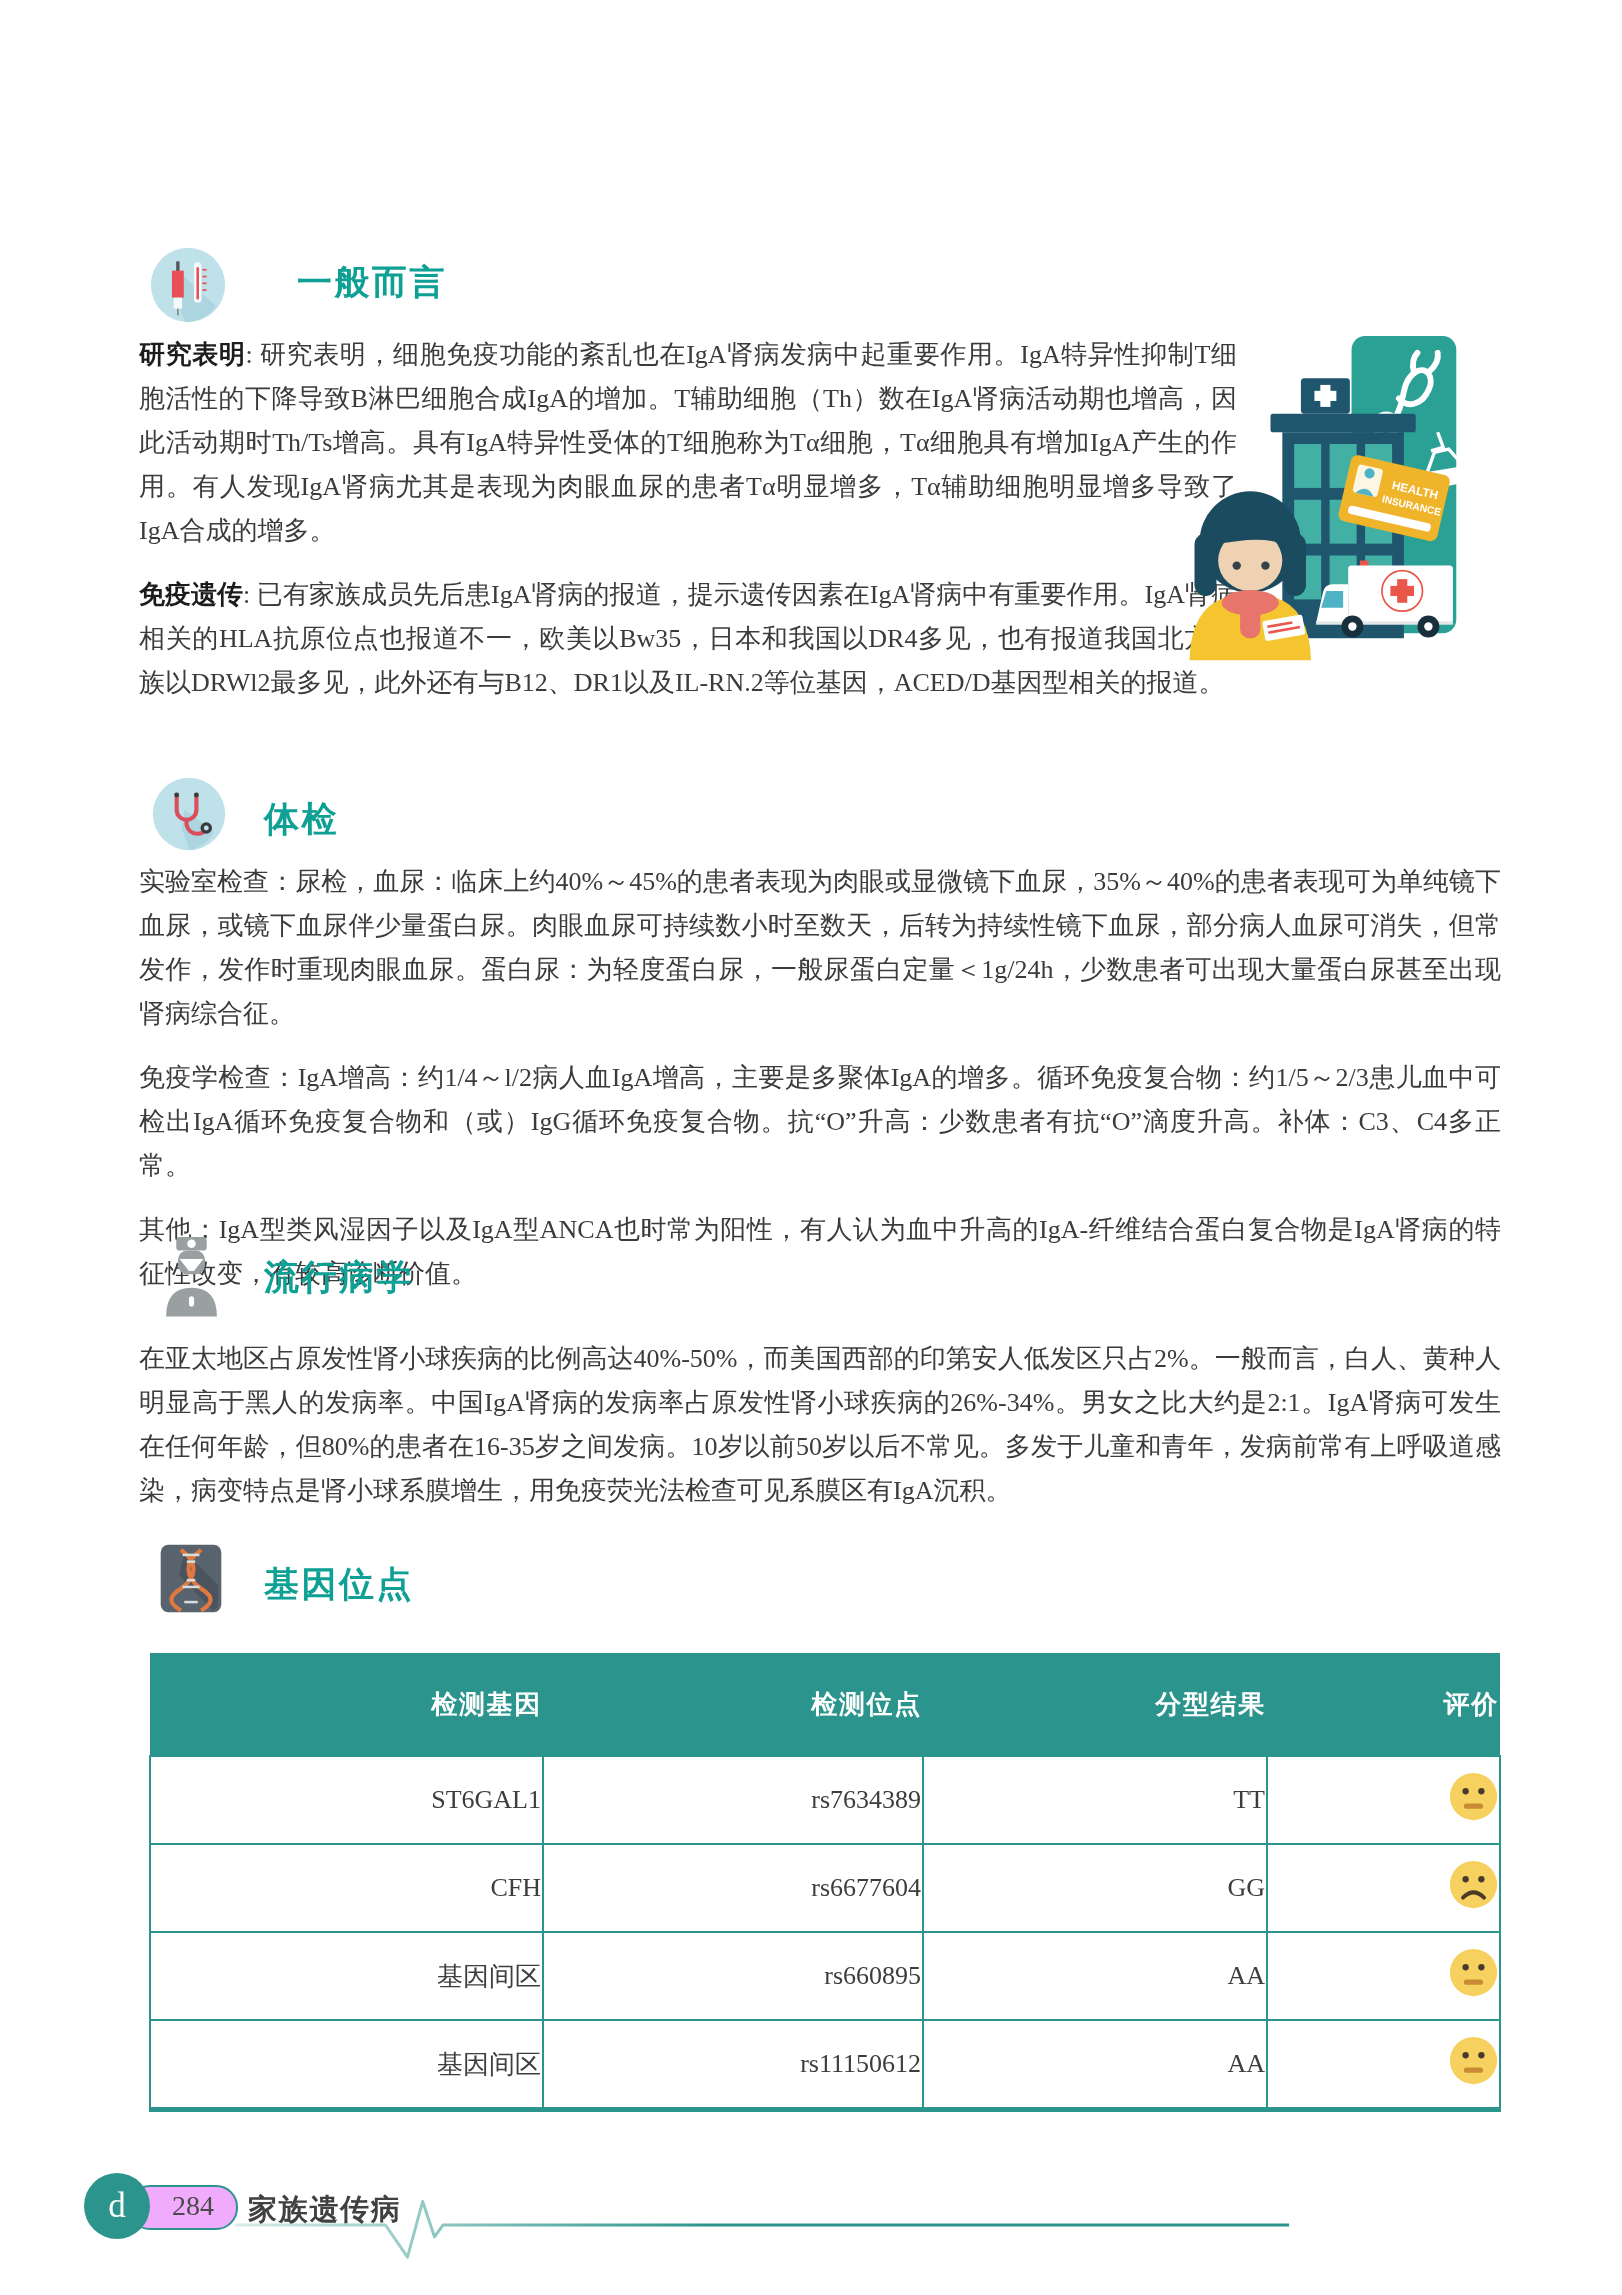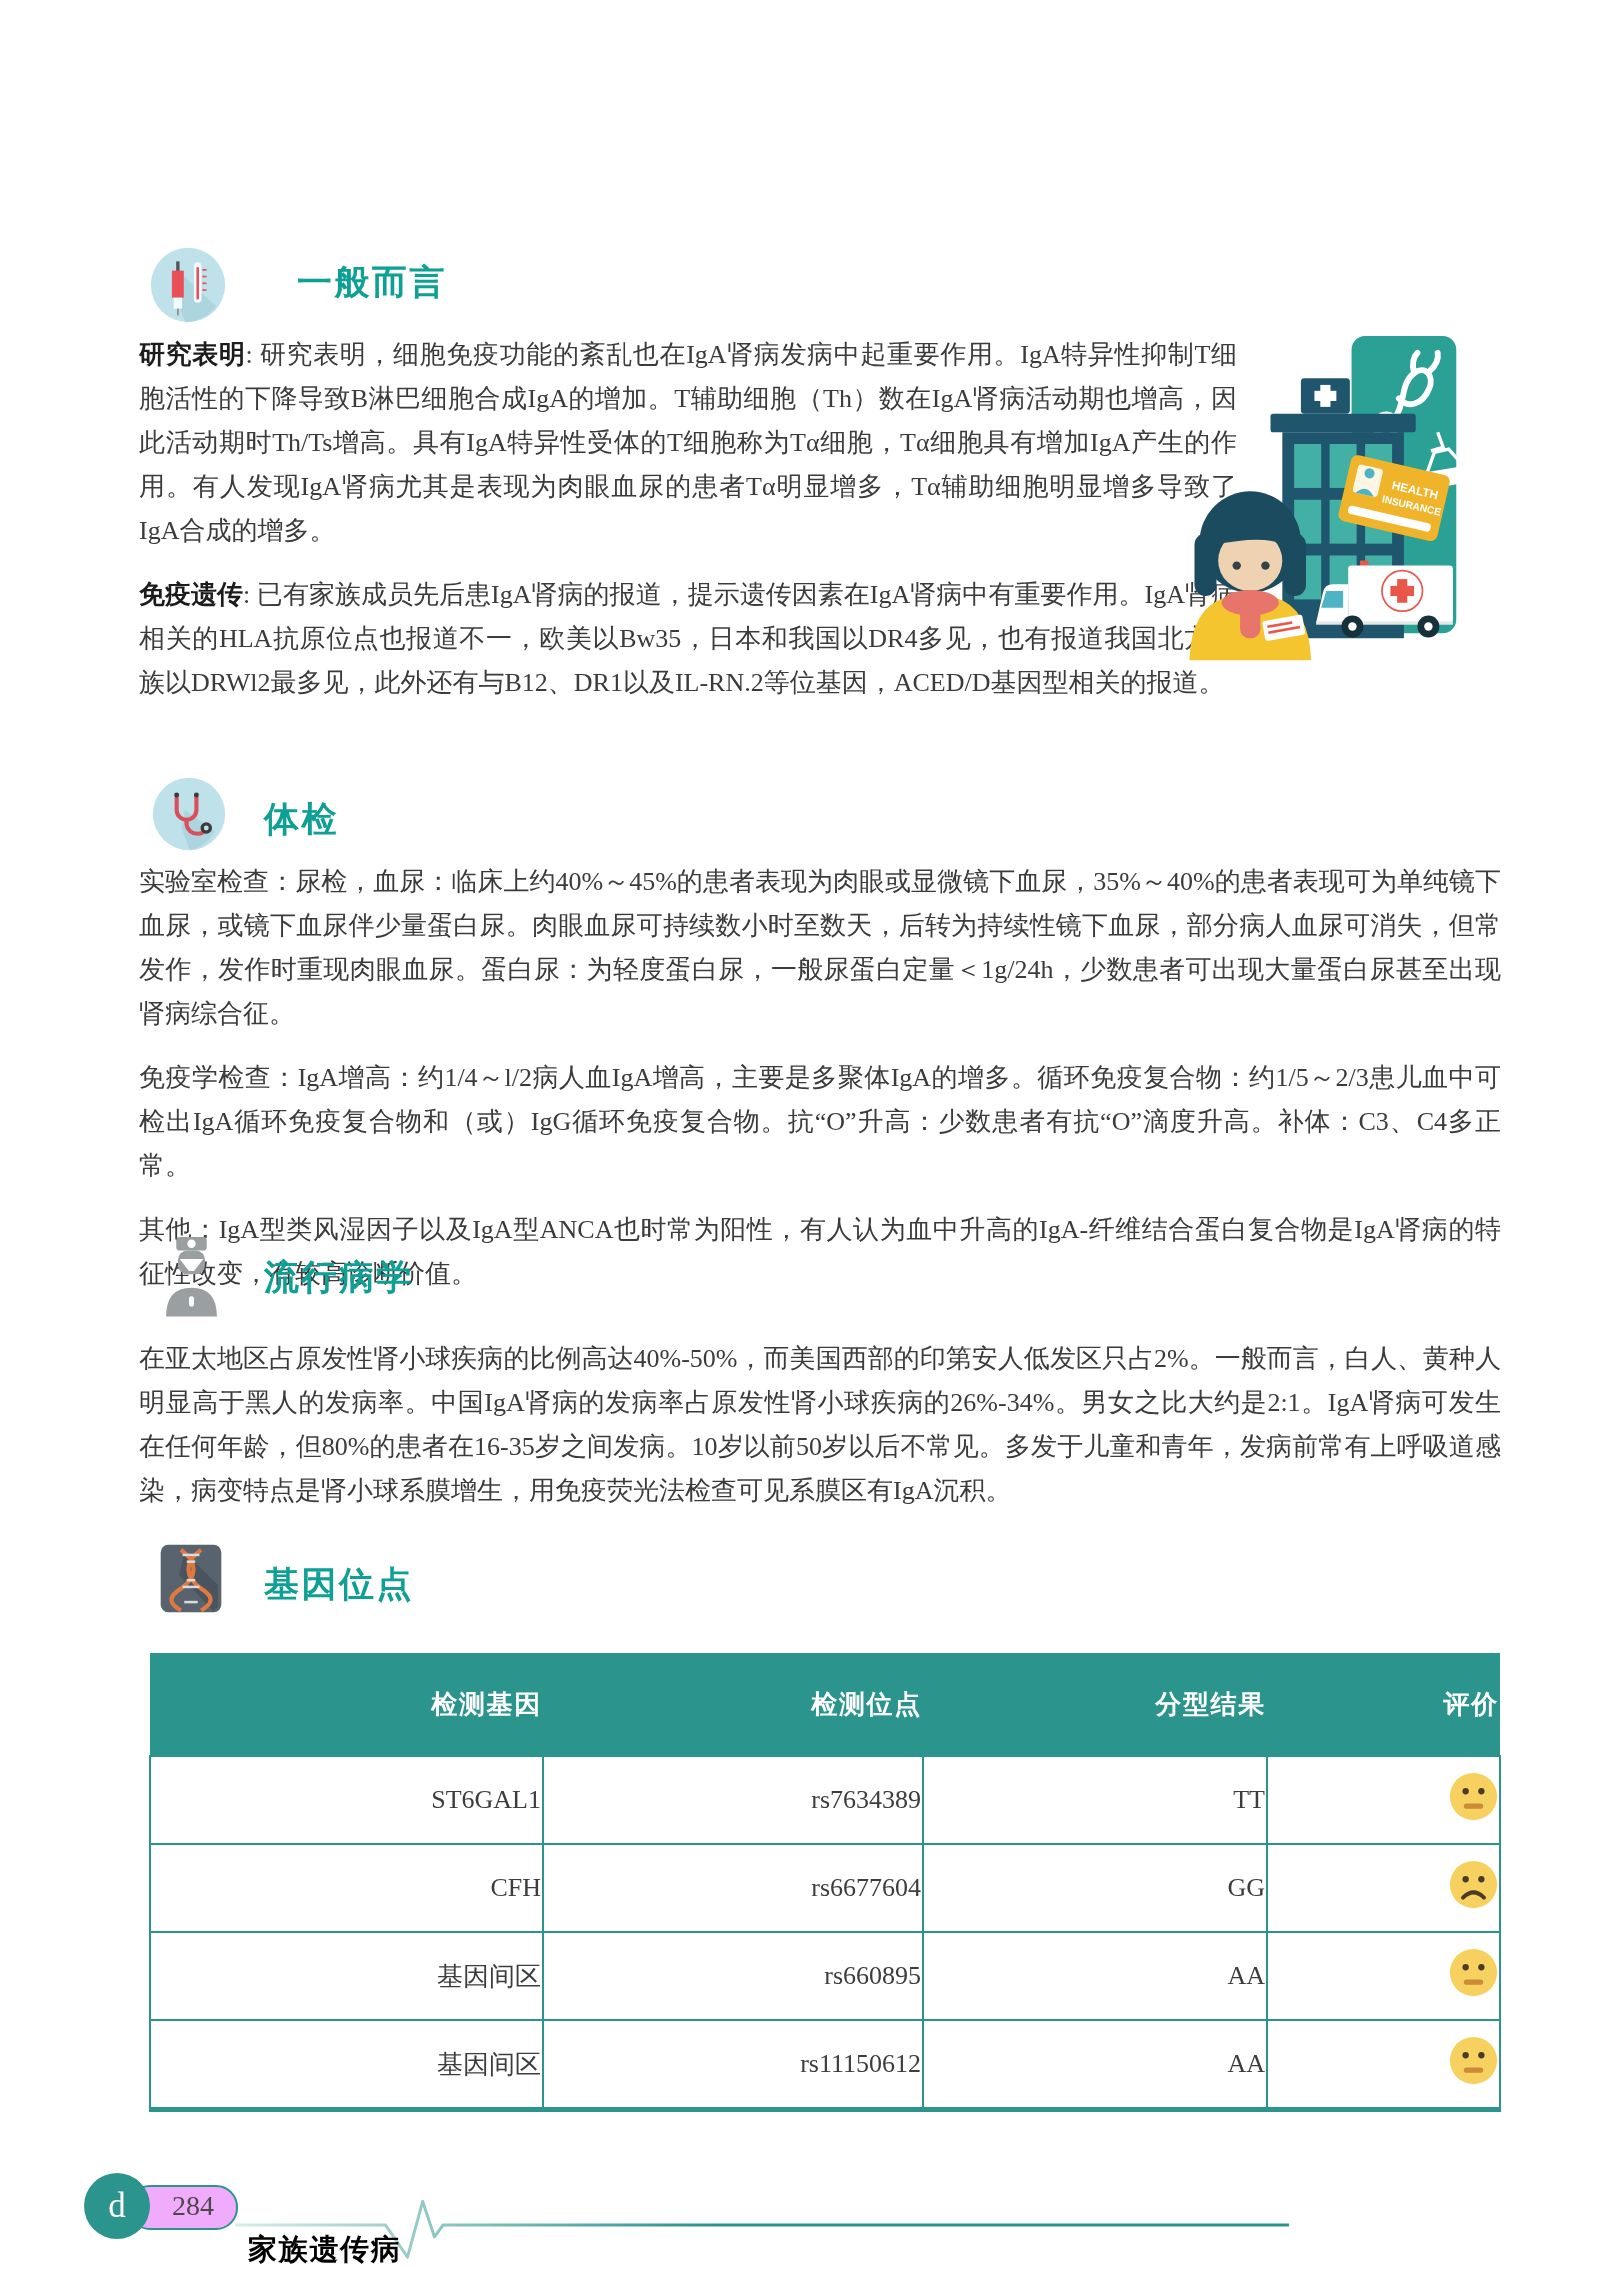--- a/index.html
+++ b/index.html
@@ -29,21 +29,21 @@
   [data-face="sad"] .m-neutral{display:none;}
   
   .ekg{position:absolute;left:235px;top:2193px;}
   .pill{position:absolute;left:128px;top:2185px;width:106px;height:41px;border:2.5px solid #2B948C;
         border-radius:22px;background:#f0abfc;}
   .pill span{position:absolute;right:22px;top:3.4px;font-size:28px;color:#4a4a4a;}
   .badge-circle{position:absolute;left:84px;top:2173px;width:66px;height:66px;border-radius:50%;
         background:#2B948C;text-align:center;}
   .badge-circle span{color:#ffffff;font-size:35px;line-height:66px;}
   .book-title{position:absolute;left:248px;top:2190px;font-family:"Liberation Sans", sans-serif;
-        font-weight:bold;font-size:29px;color:#000000;letter-spacing:1.7px;margin-top:40px;}
+        font-weight:bold;font-size:29px;color:#404040;letter-spacing:1.7px;}
 </style>
 </head>
 <body>
 
 <div class="page">
 
   <div class="sec-icon" style="left:150px;top:247px;">
     <svg width="76" height="76" viewBox="0 0 90 90">
       <circle cx="45" cy="45" r="44" fill="#BEE1EA"></circle>
       <path d="M33 28 L78 70 A44 44 0 0 1 42 89 L30 60 Z" fill="#A9D2DD" opacity="0.8"></path>

